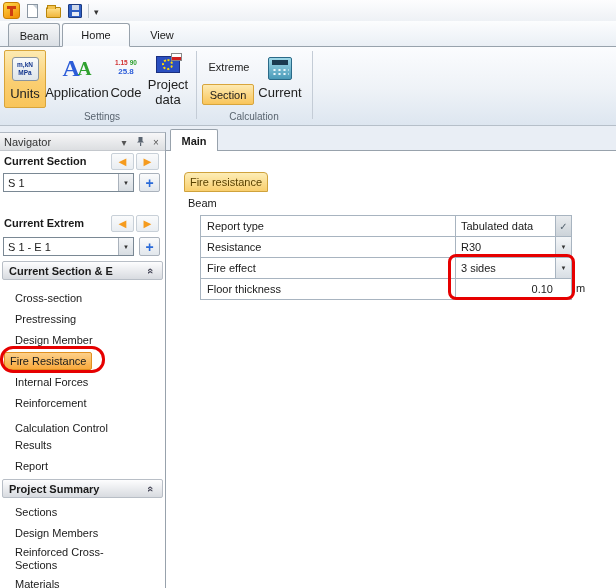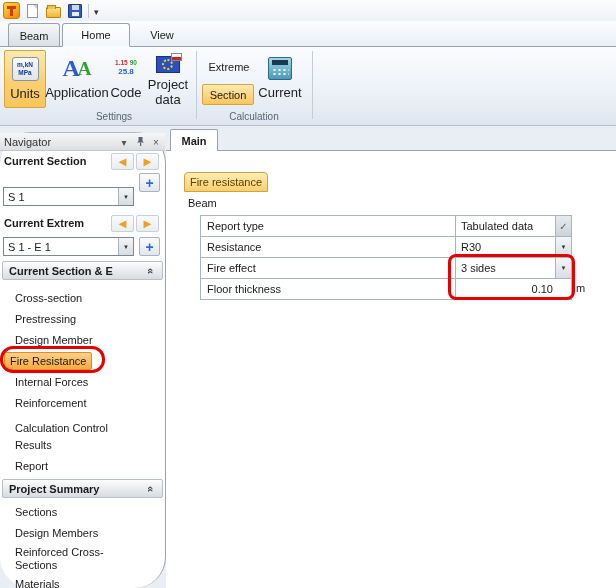--- a/index.html
+++ b/index.html
@@ -69,21 +69,21 @@
   .extreme-caption { position:absolute; left:202px; top:14px; width:54px; text-align:center; color:#222; }
   .section-btn { position:absolute; left:202px; top:37px; width:52px; height:21px;
                  background:linear-gradient(#fdeab2,#f9c55a); border:1px solid #d8a53c; border-radius:2px;
                  display:flex; align-items:center; justify-content:center; cursor:default; }
 
   
   .workspace-bg { position:absolute; left:0; top:126px; width:616px; height:462px; background:#e9eef5; }
 
   
   .navigator { position:absolute; left:0; top:132px; width:166px; height:456px; background:#fff;
-               border-right:1px solid #98a2ac; border-top:1px solid #b0b8c2;border-radius:31px; }
+               border-right:1px solid #98a2ac; border-top:1px solid #b0b8c2; }
   .nav-header { position:absolute; left:0; top:0; width:165px; height:18px;
                 background:linear-gradient(#f7f7f8,#dcdee1); border-bottom:1px solid #c4c8cd;
                 display:flex; align-items:center; padding-left:4px; color:#333; }
   .nav-header-icons { position:absolute; right:3px; top:0; height:18px; display:flex; align-items:center; gap:4px; color:#555; }
   .nav-hicon { font-size:10px; width:12px; text-align:center; cursor:default; }
   .bold-label { position:absolute; left:4px; font-weight:bold; color:#1a1a1a; }
   .arrow-btn { position:absolute; width:23px; height:17px; display:flex; align-items:center; justify-content:center;
                background:linear-gradient(#fafbfc,#e9edf1); border:1px solid #c8d0d8; border-radius:2px; cursor:default; }
   .arr { color:#f59b1e; font-size:13px; line-height:1; }
   .combo { position:absolute; height:19px; background:#fff; border:1px solid #7a8894; display:flex; align-items:center; }
@@ -198,21 +198,21 @@
     <div class="icon-area">
         <div class="calc-icon">
           <i class="calc-screen"></i>
           <i class="calc-keys"></i>
         </div>
       </div>
     <div class="lbl">Current</div>
   </div>
   <div class="ribbon-sep" style="left:312px;"></div>
 
-  <div class="group-label" style="left:16px; width:196px;">Settings</div>
+  <div class="group-label" style="left:4px; width:196px;">Settings</div>
   <div class="group-label" style="left:196px; width:116px;">Calculation</div>
 </div>
 
 <div class="workspace-bg"></div>
 
 <div class="navigator">
   <div class="nav-header">
     <span>Navigator</span>
     <span class="nav-header-icons">
       <span class="nav-hicon">▾</span>
@@ -224,21 +224,21 @@
     </span>
   </div>
 
   <div class="bold-label" style="top:22px;">Current Section</div>
   <div class="arrow-btn" style="left:111px; top:20px;">
       <span class="arr">◄</span>
     </div>
   <div class="arrow-btn" style="left:136px; top:20px;">
       <span class="arr">►</span>
     </div>
-  <div class="combo" style="left:3px; top:40px; width:131px;margin-top:14px;">
+  <div class="combo" style="left:3px; top:40px; width:131px;">
     <span class="combo-text">S 1</span>
     <span class="combo-arrow">▼</span>
   </div>
   <div class="sq-btn plus" style="left:139px; top:40px;">+</div>
 
   <div class="bold-label" style="top:84px;">Current Extrem</div>
   <div class="arrow-btn" style="left:111px; top:82px;">
       <span class="arr">◄</span>
     </div>
   <div class="arrow-btn" style="left:136px; top:82px;">

